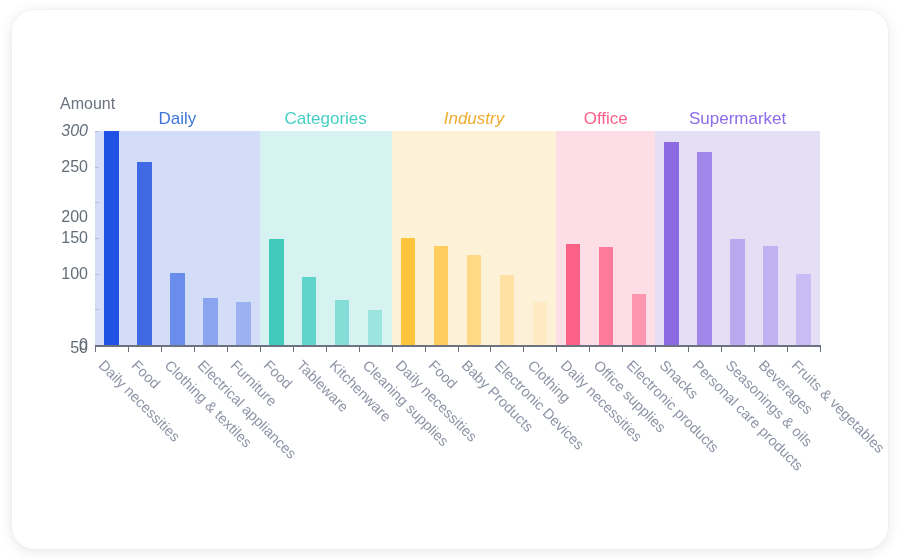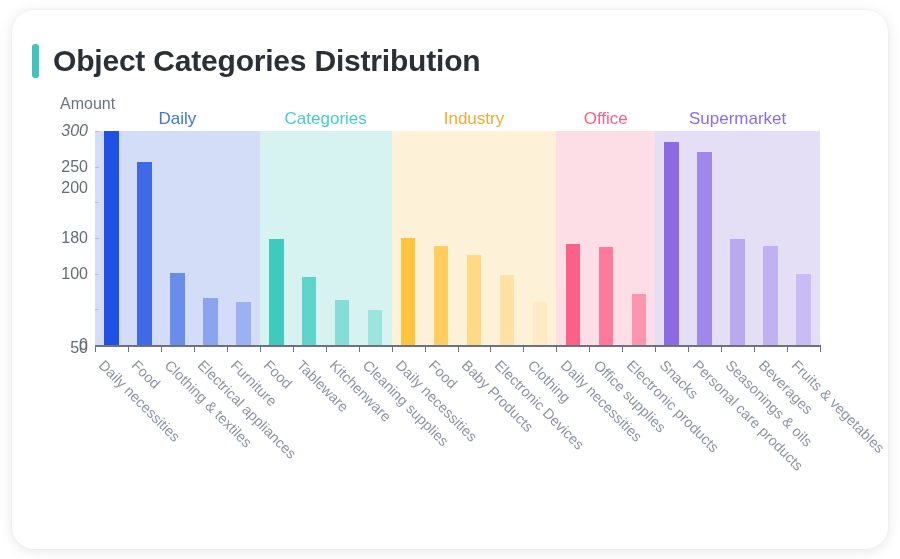--- a/index.html
+++ b/index.html
@@ -112,34 +112,30 @@
     white-space: nowrap;
     transform-origin: left top;
     transform: rotate(45deg);
   }
 </style>
 </head>
 <body>
 
 <div id="card">
 
-  <div id="title-row">
-    <div id="title-accent"></div>
-    <div id="title-text">Object Categories Distribution</div>
-  </div>
 
   <div id="axis-name">Amount</div>
 
   <div id="plot-wrap">
     <div id="ytick-holder">
         <div class="ytick-label" style="top: 335px;">0</div>
         <div class="ytick-label" style="top: 299.333px; margin-top: 39px;">50</div>
         <div class="ytick-label" style="top: 263.667px;">100</div>
-        <div class="ytick-label" style="top: 228px;">180</div>
-        <div class="ytick-label" style="top: 178px;">200</div>
+        <div class="ytick-label" style="top: 228px;">150</div>
+        <div class="ytick-label" style="top: 207px;">200</div>
         <div class="ytick-label" style="top: 156.667px;">250</div>
         <div class="ytick-label" style="top: 121px; font-style: italic;">300</div>
       </div>
     <div id="plot-area">
         <div class="band" style="left: 0px; width: 164.773px; background: rgb(212, 221, 247);"></div>
         <div class="band" style="left: 164.773px; width: 131.818px; background: rgb(214, 242, 241);"></div>
         <div class="band" style="left: 296.591px; width: 164.773px; background: rgb(253, 241, 216);"></div>
         <div class="band" style="left: 461.364px; width: 98.8636px; background: rgb(253, 222, 230);"></div>
         <div class="band" style="left: 560.227px; width: 164.773px; background: rgb(229, 223, 246);"></div>
       </div>
@@ -163,21 +159,21 @@
         <div class="bar" title="Electronic products: 72" style="left: 536.5px; width: 14.5px; height: 51.36px; background: rgb(254, 149, 174);"></div>
         <div class="bar" title="Snacks: 285" style="left: 569.455px; width: 14.5px; height: 203.3px; background: rgb(139, 106, 228);"></div>
         <div class="bar" title="Personal care products: 271" style="left: 602.409px; width: 14.5px; height: 193.313px; background: rgb(162, 135, 234);"></div>
         <div class="bar" title="Seasonings &amp; oils: 148" style="left: 635.364px; width: 14.5px; height: 105.573px; background: rgb(187, 169, 240);"></div>
         <div class="bar" title="Beverages: 139" style="left: 668.318px; width: 14.5px; height: 99.1533px; background: rgb(194, 177, 242);"></div>
         <div class="bar" title="Fruits &amp; vegetables: 100" style="left: 701.273px; width: 14.5px; height: 71.3333px; background: rgb(201, 187, 244);"></div>
       </div>
     <div id="axis-line"></div>
   <div class="band-label" style="left: 165.386px; color: rgb(63, 118, 216);">Daily</div>
       <div class="band-label" style="left: 313.682px; color: rgb(69, 206, 196);">Categories</div>
-      <div class="band-label" style="left: 461.977px; color: rgb(238, 172, 48);">Industry</div>
+      <div class="band-label" style="left: 461.977px; color: rgb(238, 172, 48); font-style: italic;">Industry</div>
       <div class="band-label" style="left: 593.795px; color: rgb(252, 95, 138);">Office</div>
       <div class="band-label" style="left: 725.614px; color: rgb(140, 108, 232);">Supermarket</div>
       <div class="gridline" style="left: 83px; top: 299.333px;"></div>
       <div class="gridline" style="left: 83px; top: 263.667px;"></div>
       <div class="gridline" style="left: 83px; top: 228px;"></div>
       <div class="gridline" style="left: 83px; top: 192.333px;"></div>
       <div class="gridline" style="left: 83px; top: 156.667px;"></div>
       <div class="gridline" style="left: 83px; top: 121px;"></div>
       <div class="xtick" style="left: 83px;"></div>
       <div class="xlabel" style="left: 95.4773px;">Daily necessities</div>

